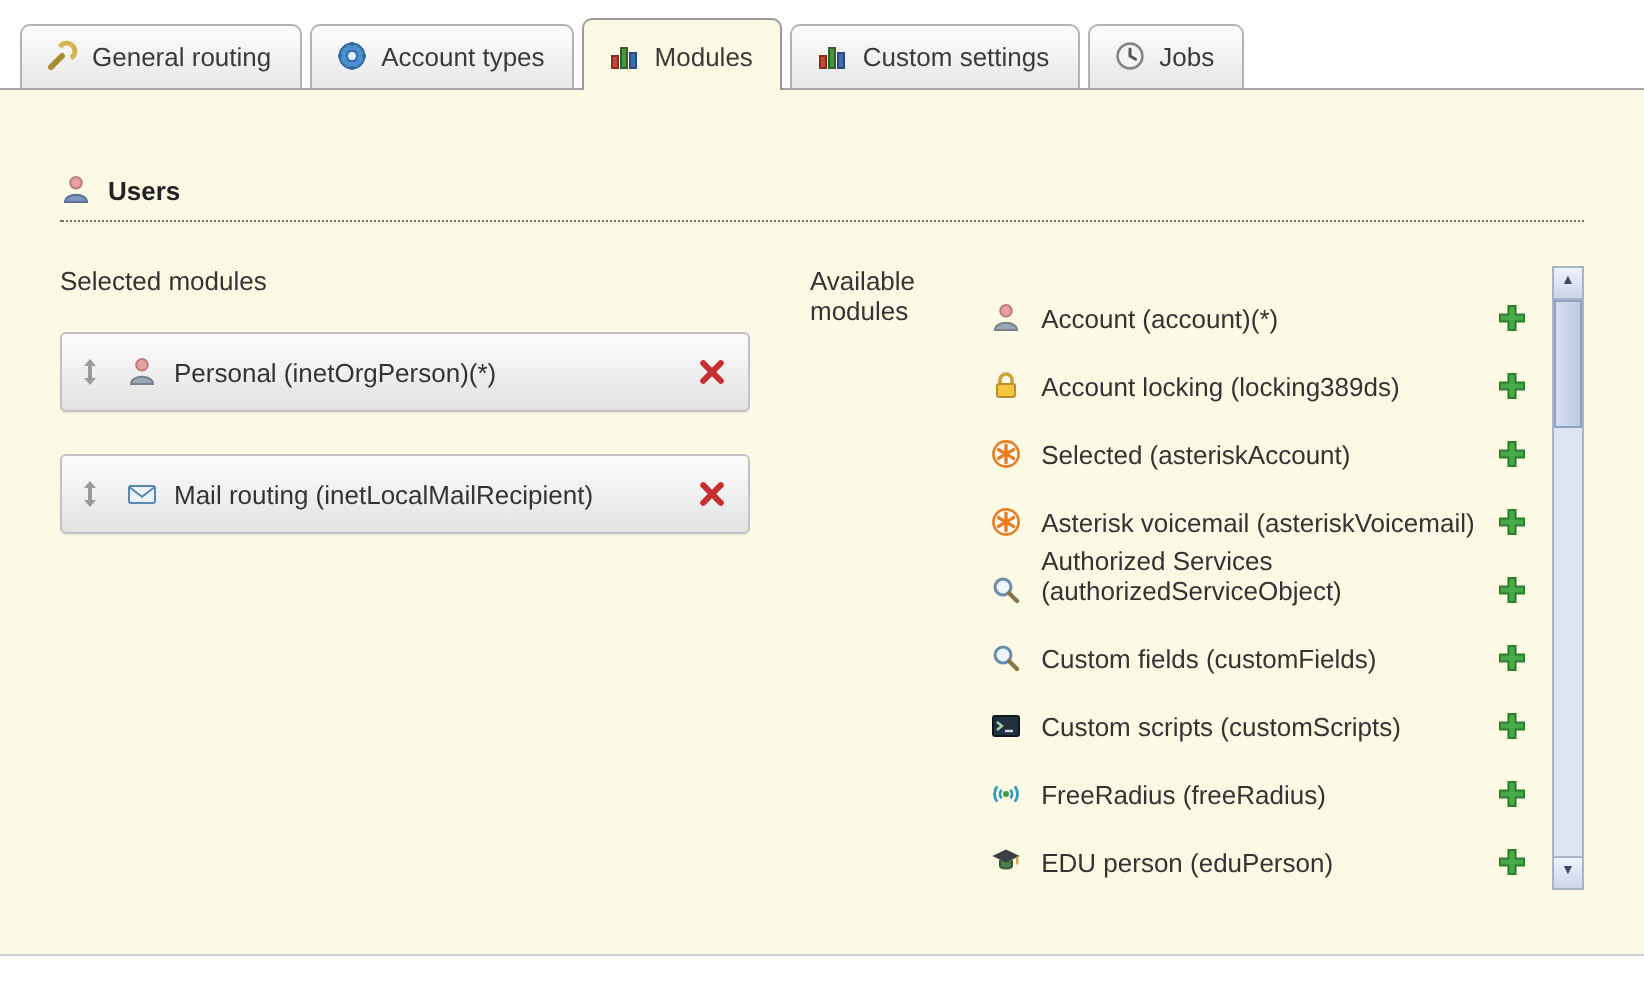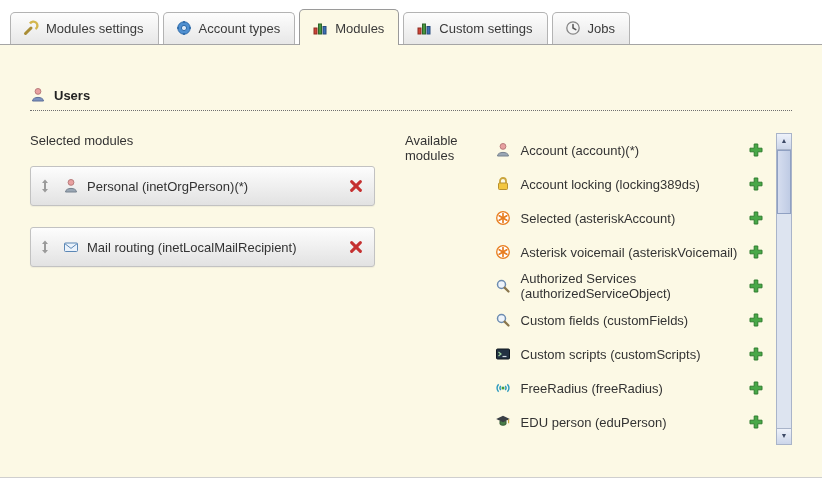--- a/index.html
+++ b/index.html
@@ -57,21 +57,21 @@
     background:linear-gradient(#fdfdfd,#e2e2e2);
     border:1px solid #c2c2c2;border-radius:3px;
     box-shadow:0 1px 1px rgba(0,0,0,0.05);
   }
   .sel-row .handle{cursor:grab;margin-right:4px;}
   .sel-row .row-label{flex:1;}
   .sel-row .del{cursor:pointer;}
   
   .avail-area{display:flex;}
   .avail-list{flex:1;}
-  .av-row{display:flex;align-items:center;gap:10px;height:34px;}
+  .av-row{display:flex;align-items:flex-end;gap:10px;height:34px;}
   .av-row .row-label{flex:1;}
   .av-row .add{cursor:pointer;margin-right:6px;}
   
   .icon{display:inline-flex;width:16px;height:16px;align-items:center;justify-content:center;flex:0 0 auto;}
   .icon svg{display:block;}
   .icon.handle{width:12px;height:14px;}
   
   .scrollbar{
     width:16px;flex:0 0 16px;margin-left:6px;
     height:312px;box-sizing:border-box;
@@ -97,21 +97,21 @@
 <body>
 
 <div class="tabbar">
     <div class="tab">
       <span class="icon">
         <svg width="16" height="16" viewBox="0 0 16 16">
           <path d="M2.5 13.5 L8 8" stroke="#a98d35" stroke-width="3" stroke-linecap="round"></path>
           <path d="M7 3.5 A4 4 0 1 1 12.5 9" fill="none" stroke="#d3b64e" stroke-width="2.4"></path>
         </svg>
       </span>
-      <span>Modules settings</span>
+      <span>General routing</span>
     </div>
     <div class="tab">
       <span class="icon">
         <svg width="16" height="16" viewBox="0 0 16 16">
           <circle cx="8" cy="8" r="6.2" fill="#4f8fd0" stroke="#2d6aa8"></circle>
           <circle cx="8" cy="8" r="2.6" fill="#dce9f7" stroke="#2d6aa8"></circle>
           <g stroke="#2d6aa8" stroke-width="1.6">
             <path d="M8 1 V3"></path>
             <path d="M8 13 V15"></path>
             <path d="M1 8 H3"></path>

